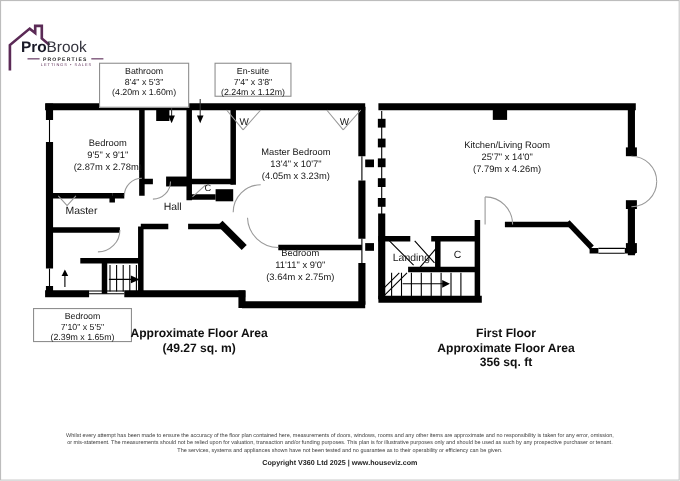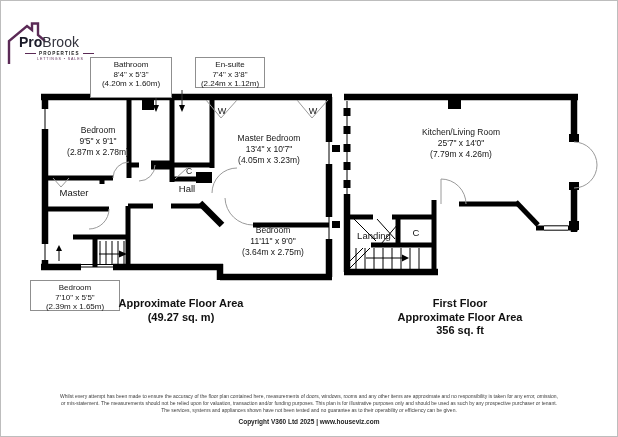--- a/index.html
+++ b/index.html
@@ -190,21 +190,21 @@
     <div>Master Bedroom</div>
     <div>13'4" x 10'7"</div>
     <div>(4.05m x 3.23m)</div>
   </div>
   <div class="rlabel" style="left:272px;top:240px;">
     <div>Bedroom</div>
     <div>11'11" x 9'0"</div>
     <div>(3.64m x 2.75m)</div>
   </div>
   <div class="single" style="left:73px;top:191px;">Master</div>
-  <div class="single" style="left:186px;top:187px;">Hall</div>
+  <div class="single" style="left:156px;top:187px;">Hall</div>
   <div class="single" style="left:221px;top:110px;font-size:9px;">W</div>
   <div class="single" style="left:312px;top:110px;font-size:9px;">W</div>
   <div class="single" style="left:188px;top:170px;font-size:8.5px;">C</div>
 
   <div class="rlabel" style="left:460px;top:142px;">
     <div>Kitchen/Living Room</div>
     <div>25'7" x 14'0"</div>
     <div>(7.79m x 4.26m)</div>
   </div>
   <div class="single" style="left:373px;top:234px;">Landing</div>

